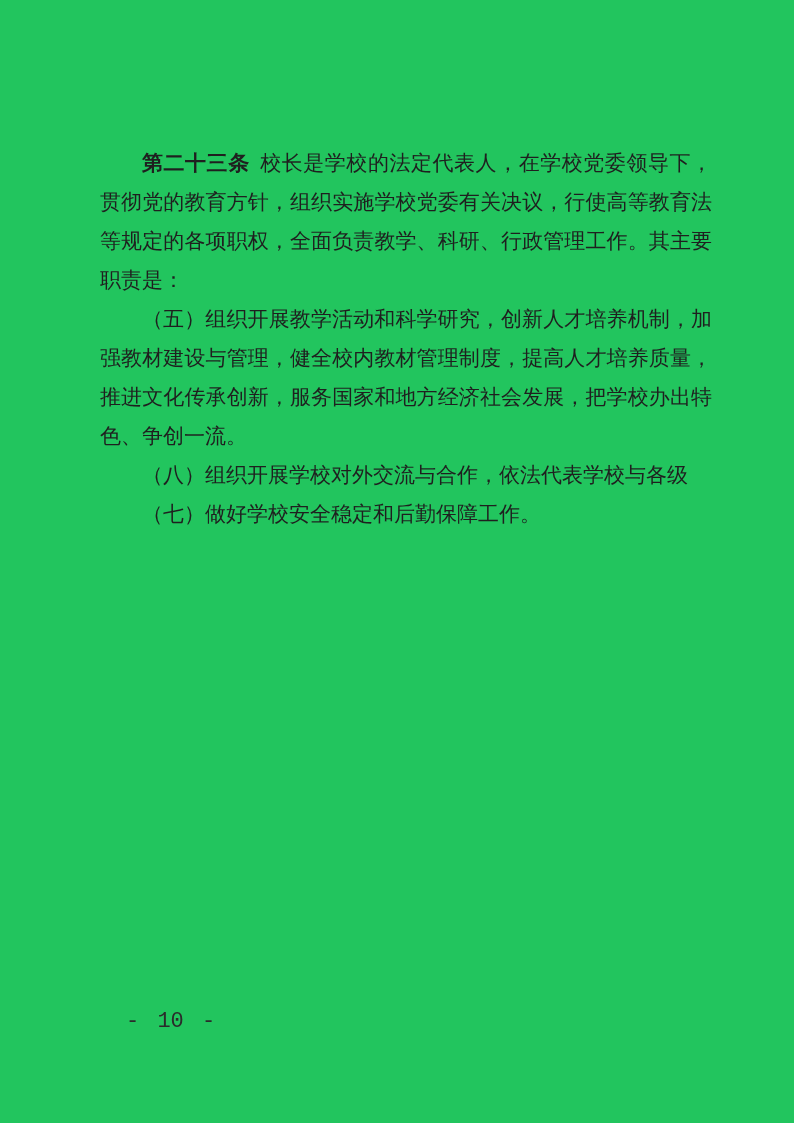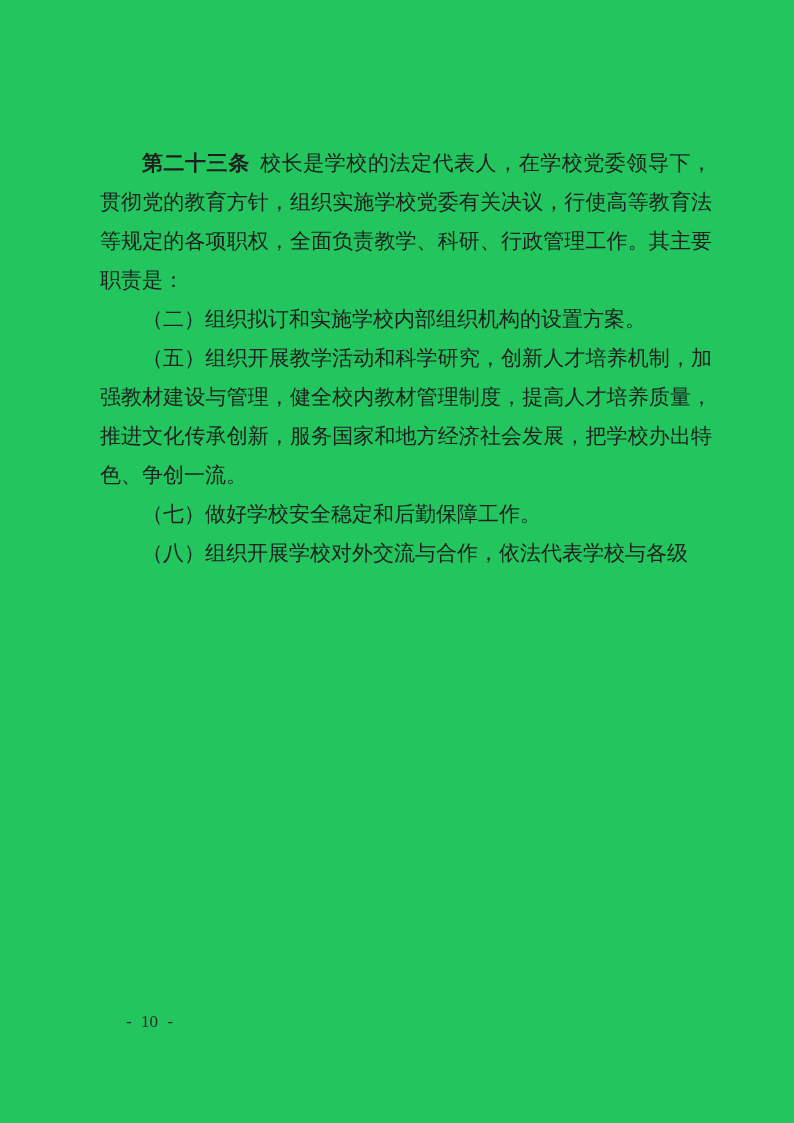--- a/index.html
+++ b/index.html
@@ -33,31 +33,31 @@
     text-indent: 2em;
   }
   .article-no {
     font-weight: bold;
     margin-right: 0.5em;
   }
   .page-footer {
     position: absolute;
     left: 126px;
     top: 1009px;
-    font-size: 17px;
+    font-size: 22px;
     line-height: 26px;
     word-spacing: 5px;
     color: #2b2b2b;
+    font-family: Liberation Mono, monospace;
   }
 </style>
 </head>
 <body>
 
 <div class="page">
   <div class="article-body">
     <p class="para"><strong class="article-no">第二十三条</strong><span>校长是学校的法定代表人，在学校党委领导下，贯彻党的教育方针，组织实施学校党委有关决议，行使高等教育法等规定的各项职权，全面负责教学、科研、行政管理工作。其主要职责是：</span></p>
-    <p class="para">（二）组织拟订和实施学校内部组织机构的设置方案。</p>
     <p class="para">（五）组织开展教学活动和科学研究，创新人才培养机制，加强教材建设与管理，健全校内教材管理制度，提高人才培养质量，推进文化传承创新，服务国家和地方经济社会发展，把学校办出特色、争创一流。</p>
+    <p class="para">（八）组织开展学校对外交流与合作，依法代表学校与各级</p>
     <p class="para">（七）做好学校安全稳定和后勤保障工作。</p>
-    <p class="para">（八）组织开展学校对外交流与合作，依法代表学校与各级</p>
   </div>
   <div class="page-footer">- 10 -</div>
 </div>
 
 </body></html>

